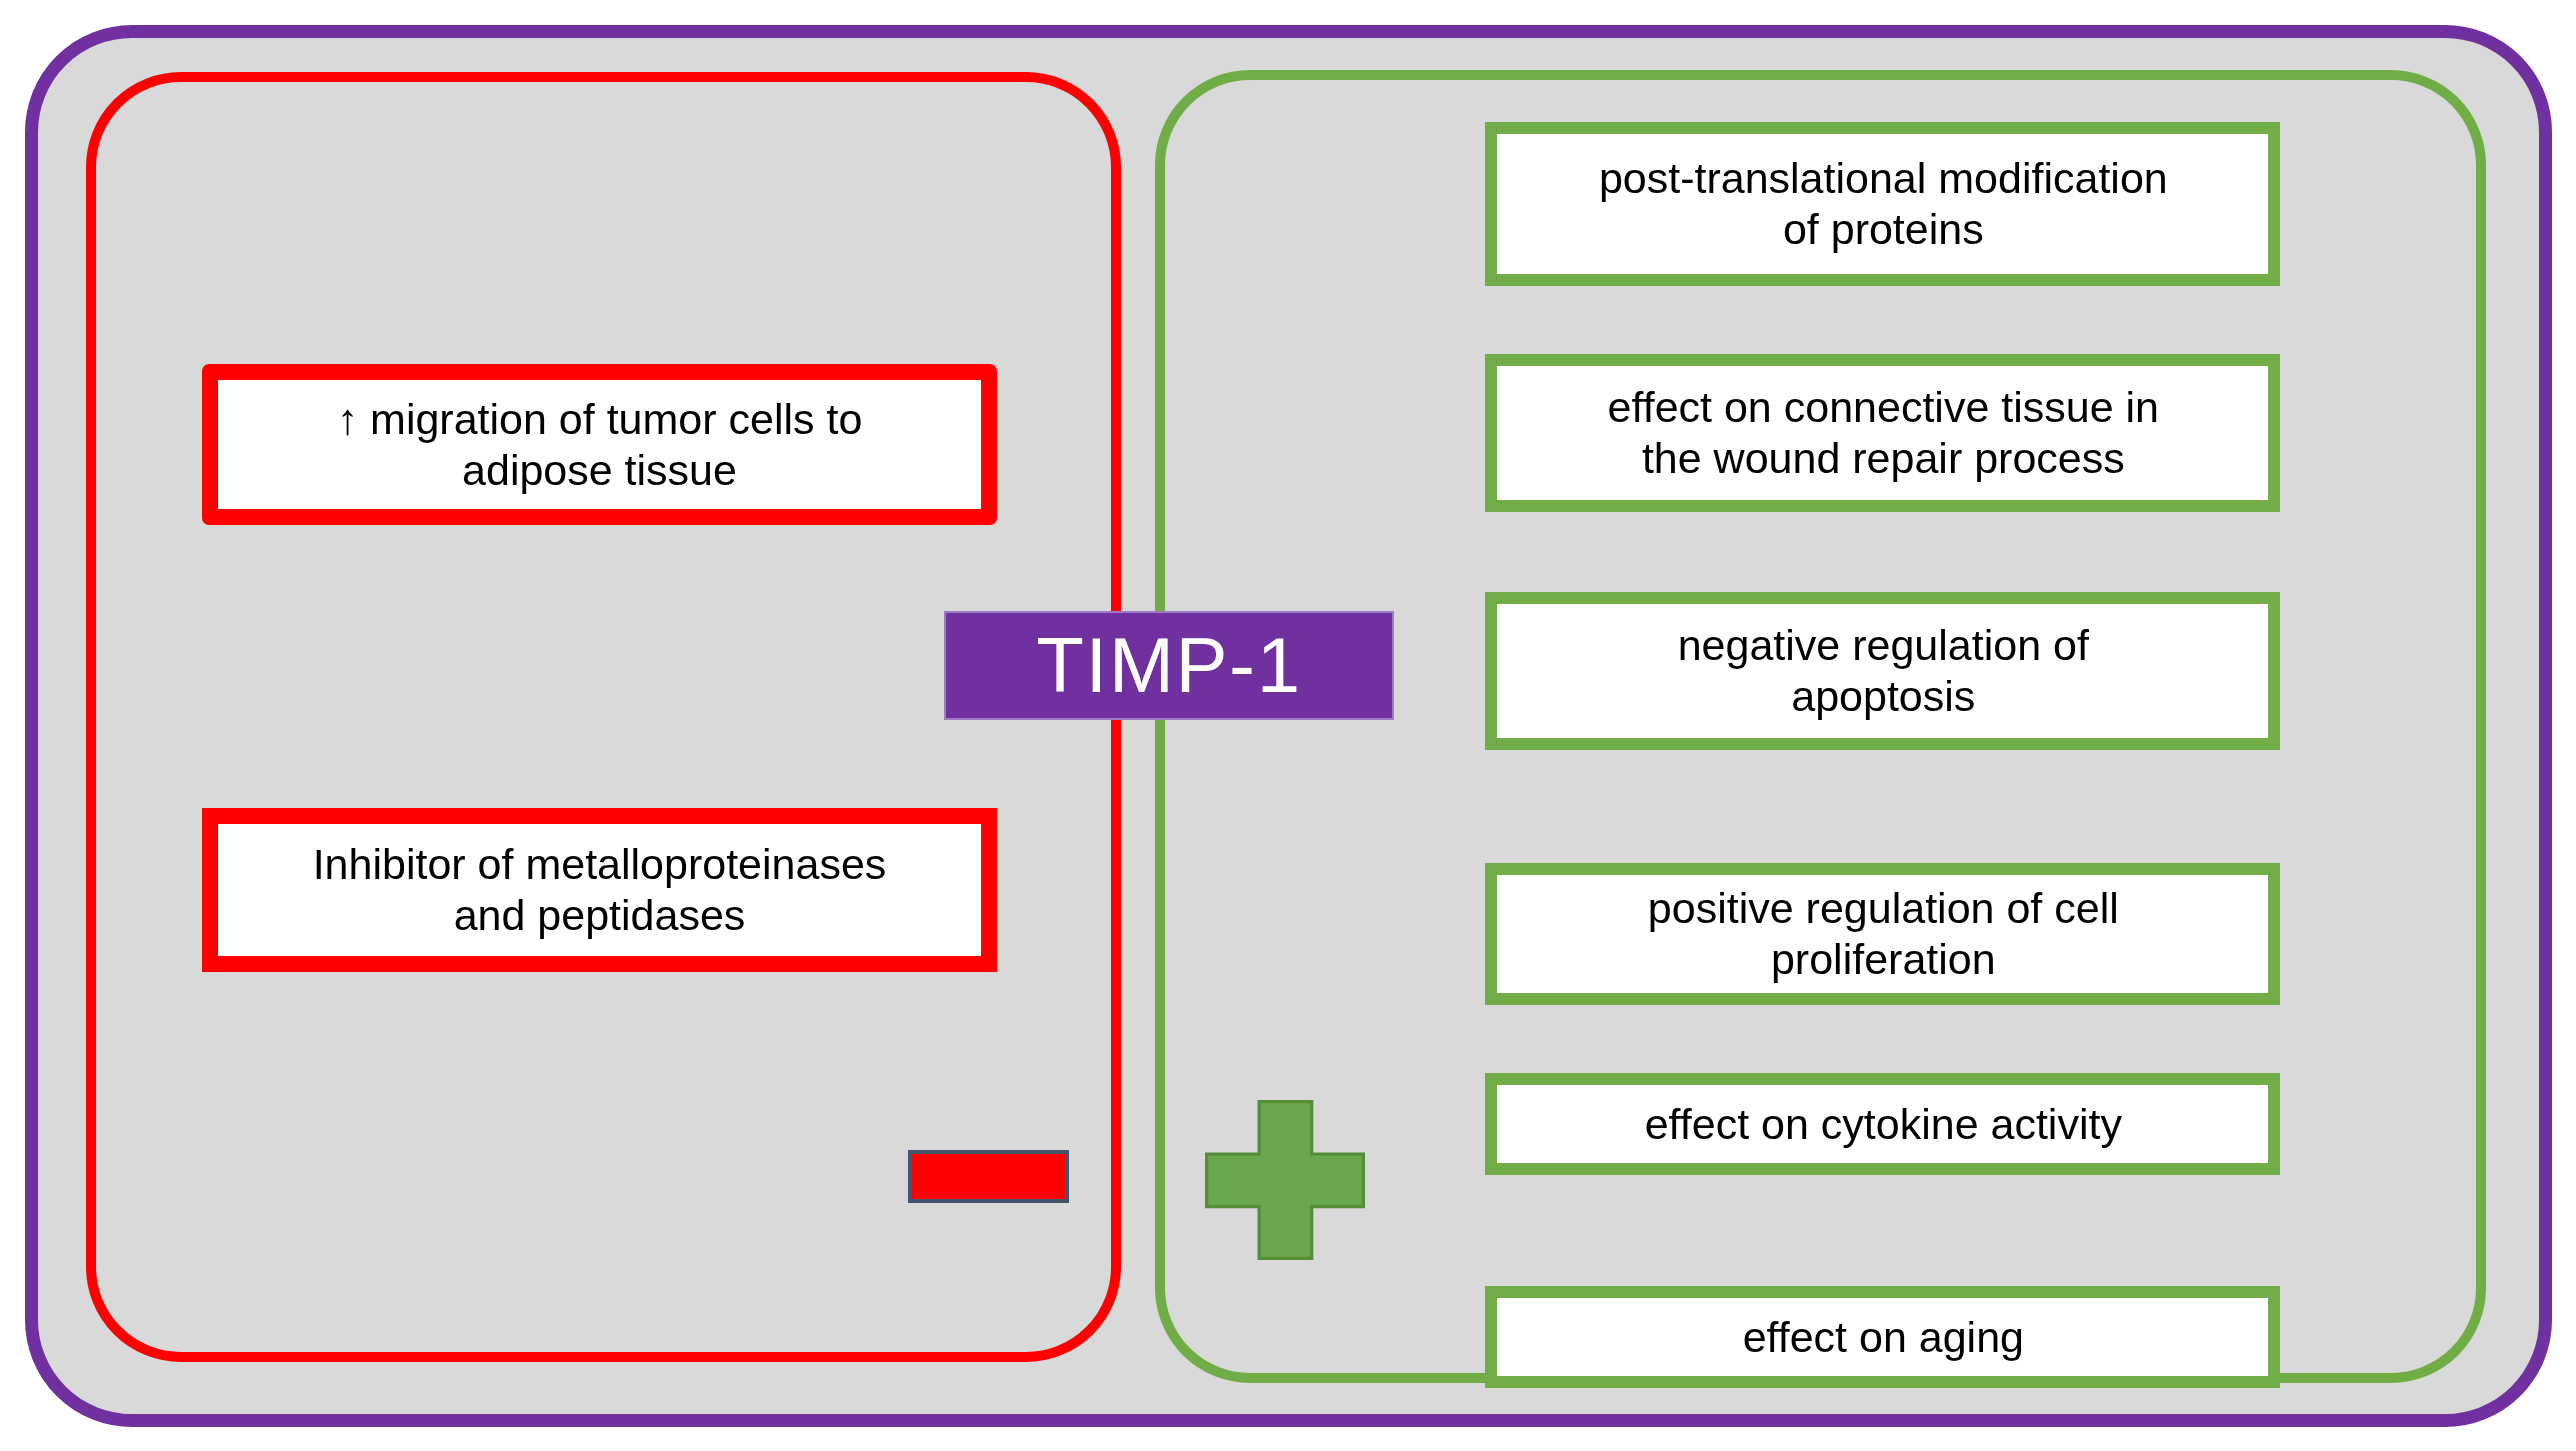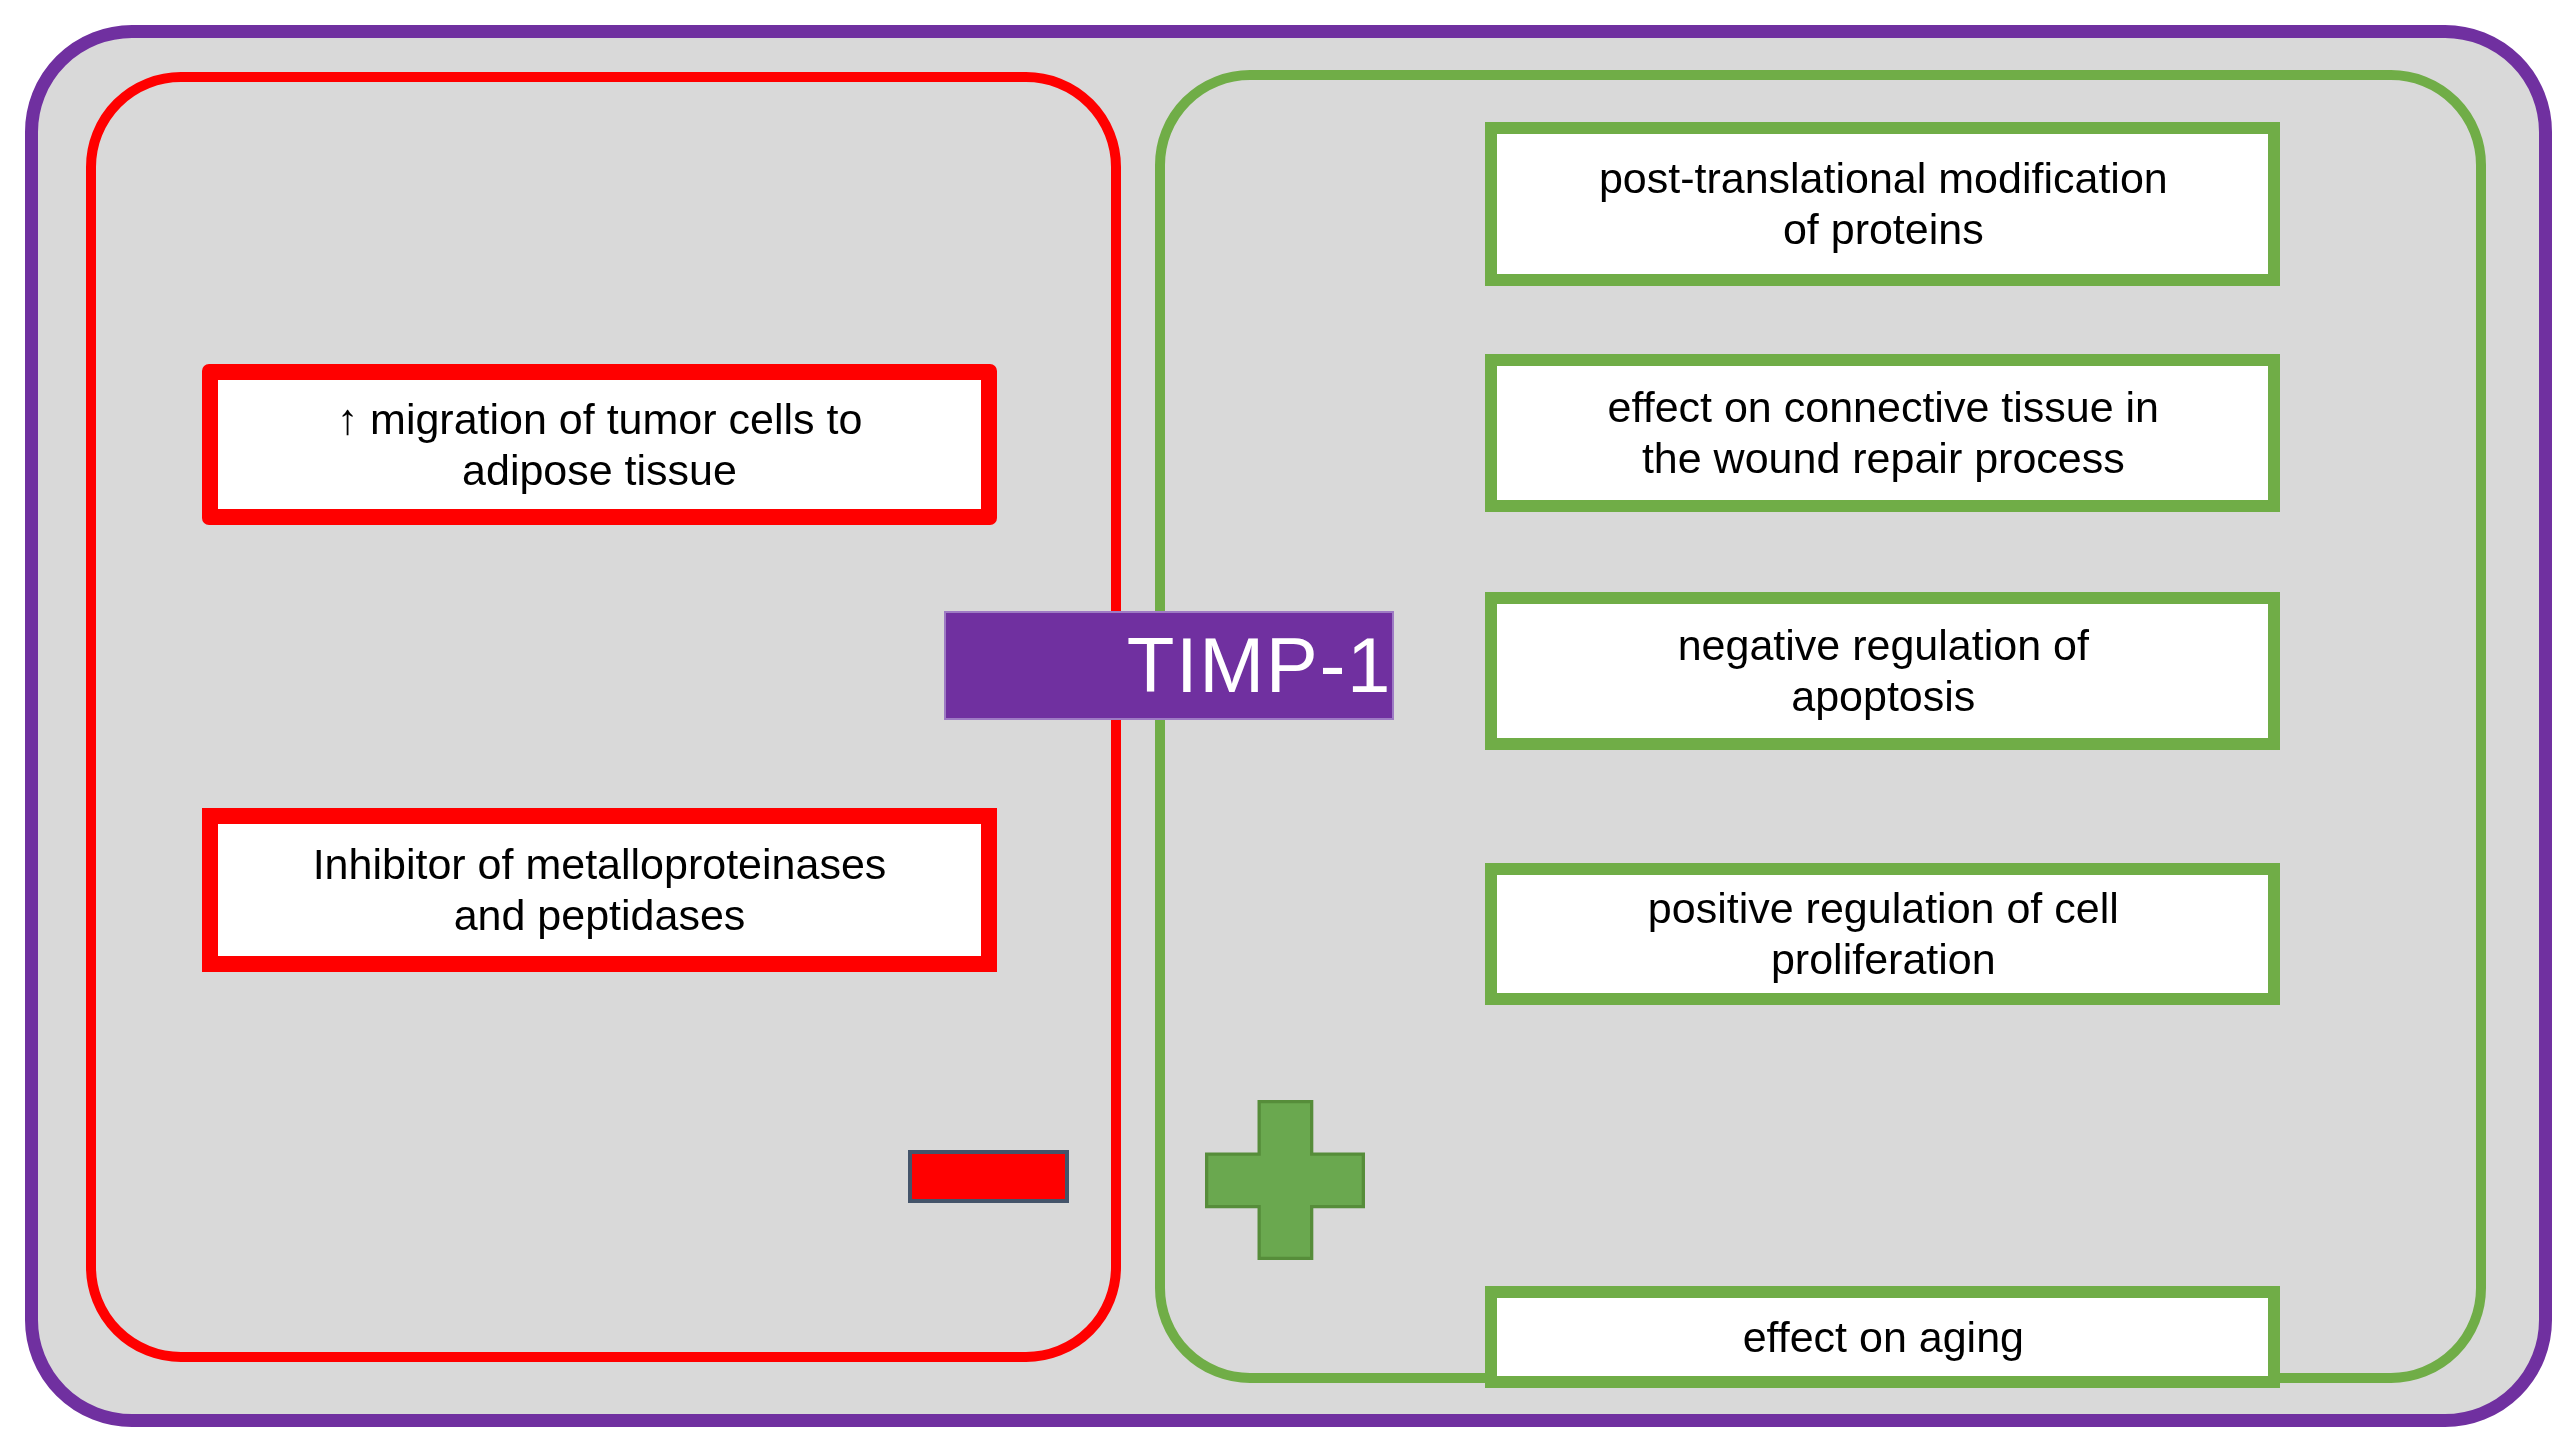--- a/index.html
+++ b/index.html
@@ -65,21 +65,21 @@
   .timp-badge {
     position: absolute;
     left: 944px; top: 611px;
     width: 450px; height: 109px;
     box-sizing: border-box;
     background: #7030a0;
     border: 2.5px solid #9e7bc4;
     color: #ffffff;
     display: flex;
     align-items: center;
-    justify-content: flex-end;
+    justify-content: center;
     font-size: 78px;
     letter-spacing: 1.6px;
     z-index: 5;
   }
   .minus-shape {
     position: absolute;
     left: 908px; top: 1150px;
     width: 161px; height: 53px;
     box-sizing: border-box;
     background: #ff0000;
@@ -121,20 +121,23 @@
 the wound repair process</span>
   </div>
   <div class="item-box green-border pos-item-2">
     <span>negative regulation of
 apoptosis</span>
   </div>
   <div class="item-box green-border pos-item-3">
     <span>positive regulation of cell
 proliferation</span>
   </div>
+  <div class="item-box green-border pos-item-4">
+    <span>effect on cytokine activity</span>
+  </div>
   <div class="item-box green-border pos-item-5">
     <span>effect on aging</span>
   </div>
 
   <div class="timp-badge">
     <span>TIMP-1</span>
   </div>
 
   <div class="minus-shape"></div>
 

